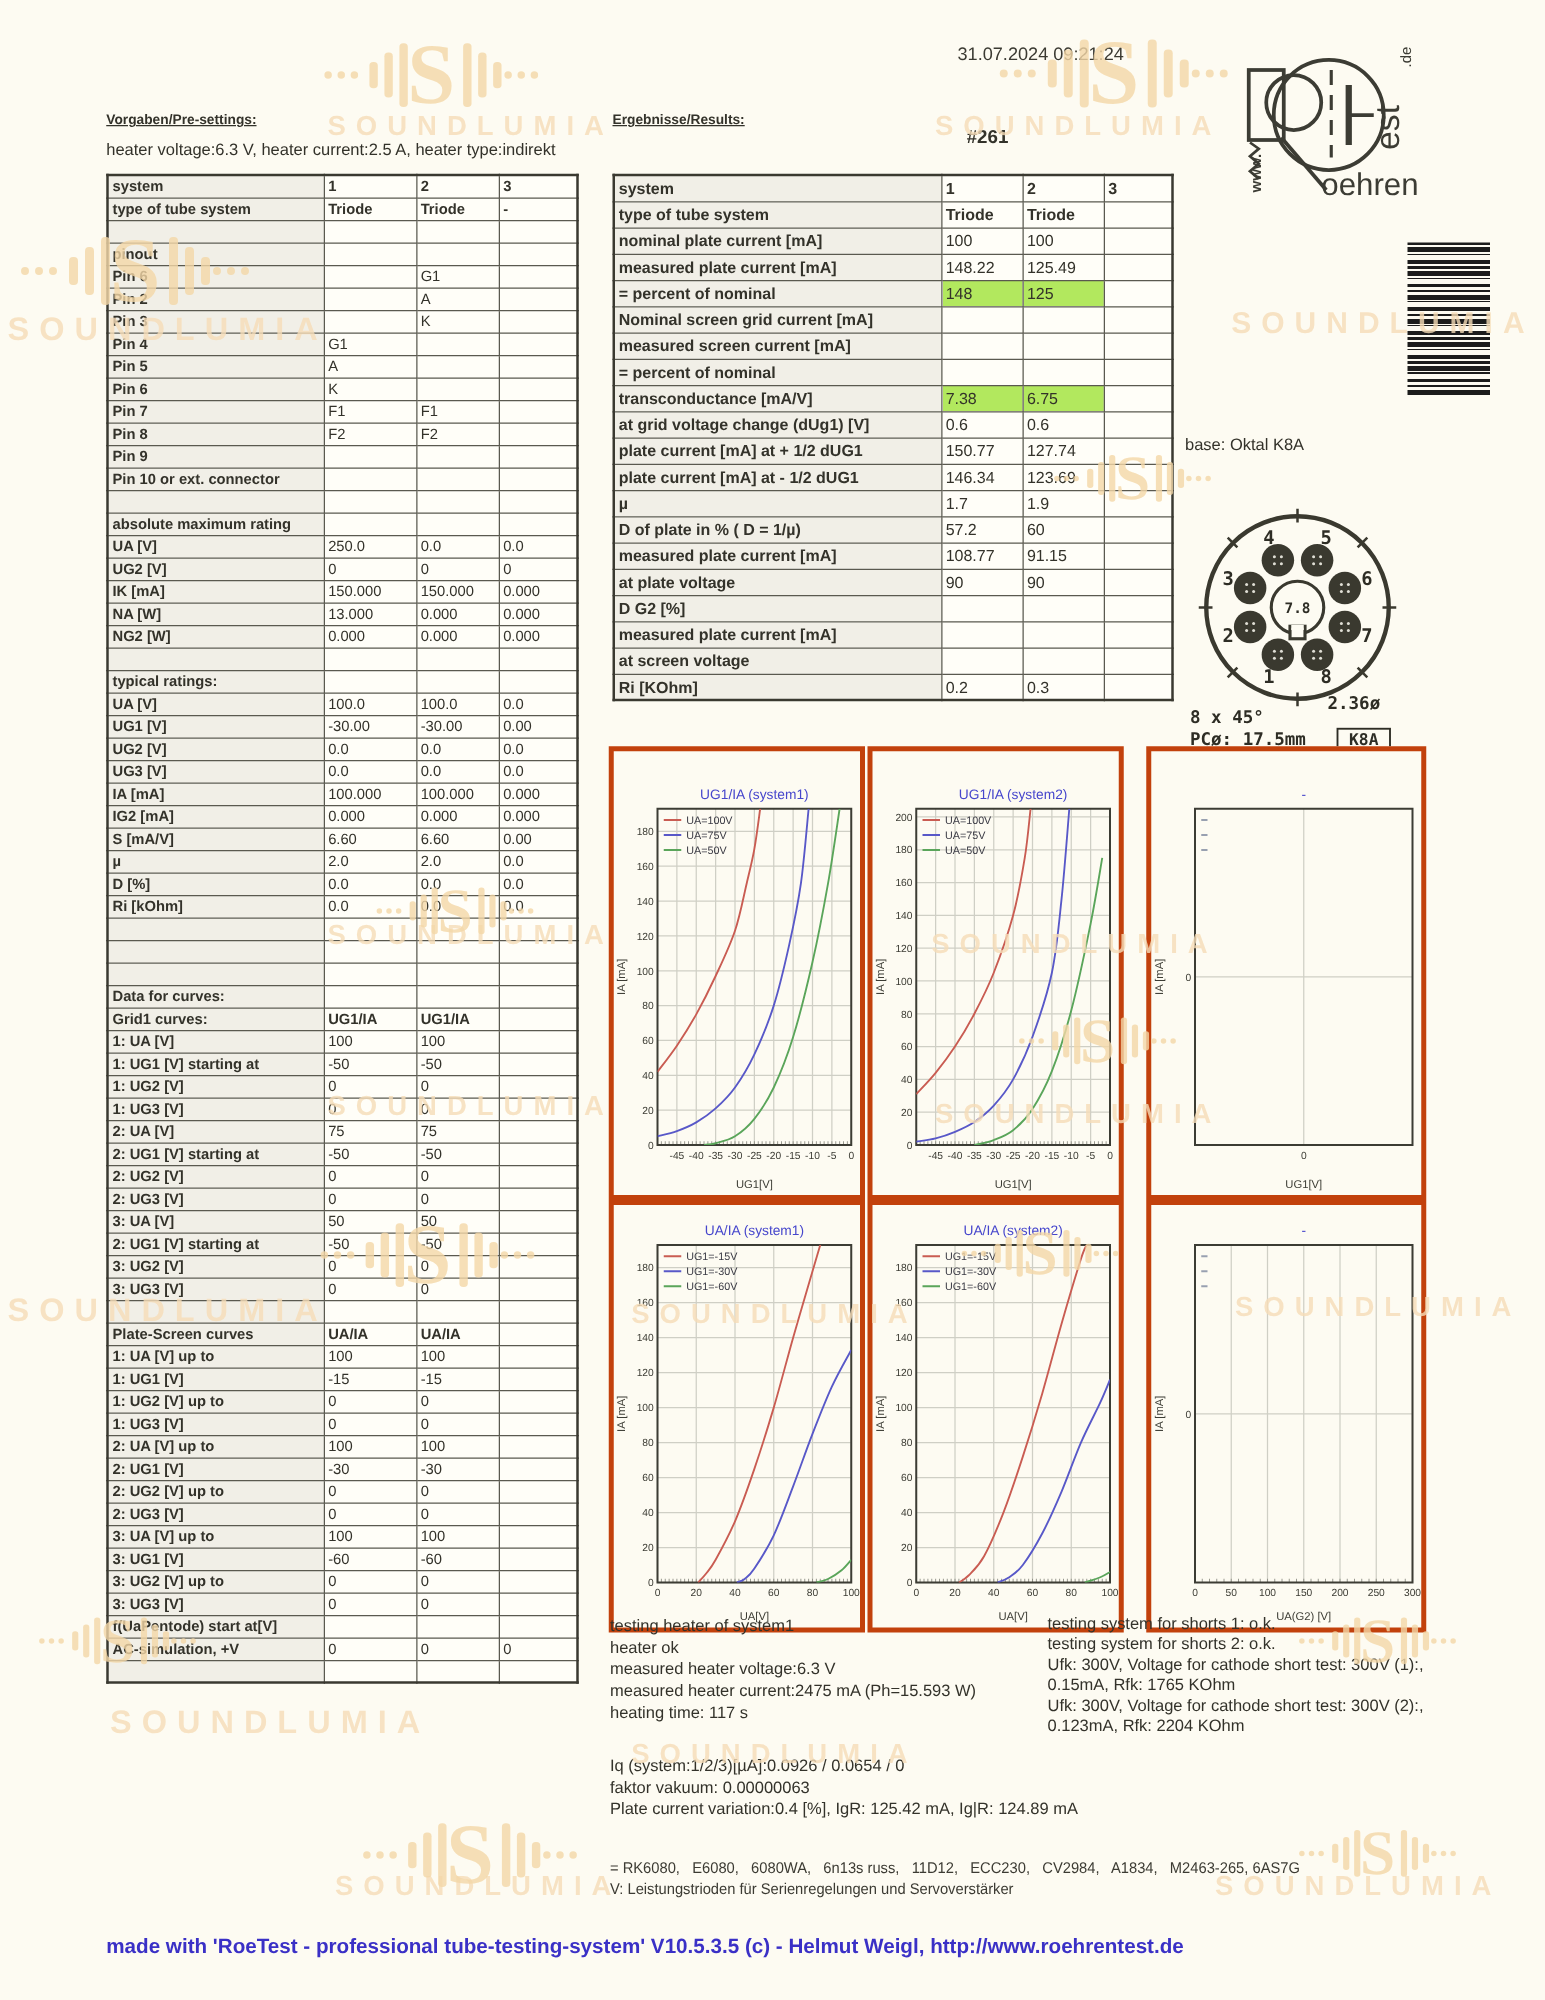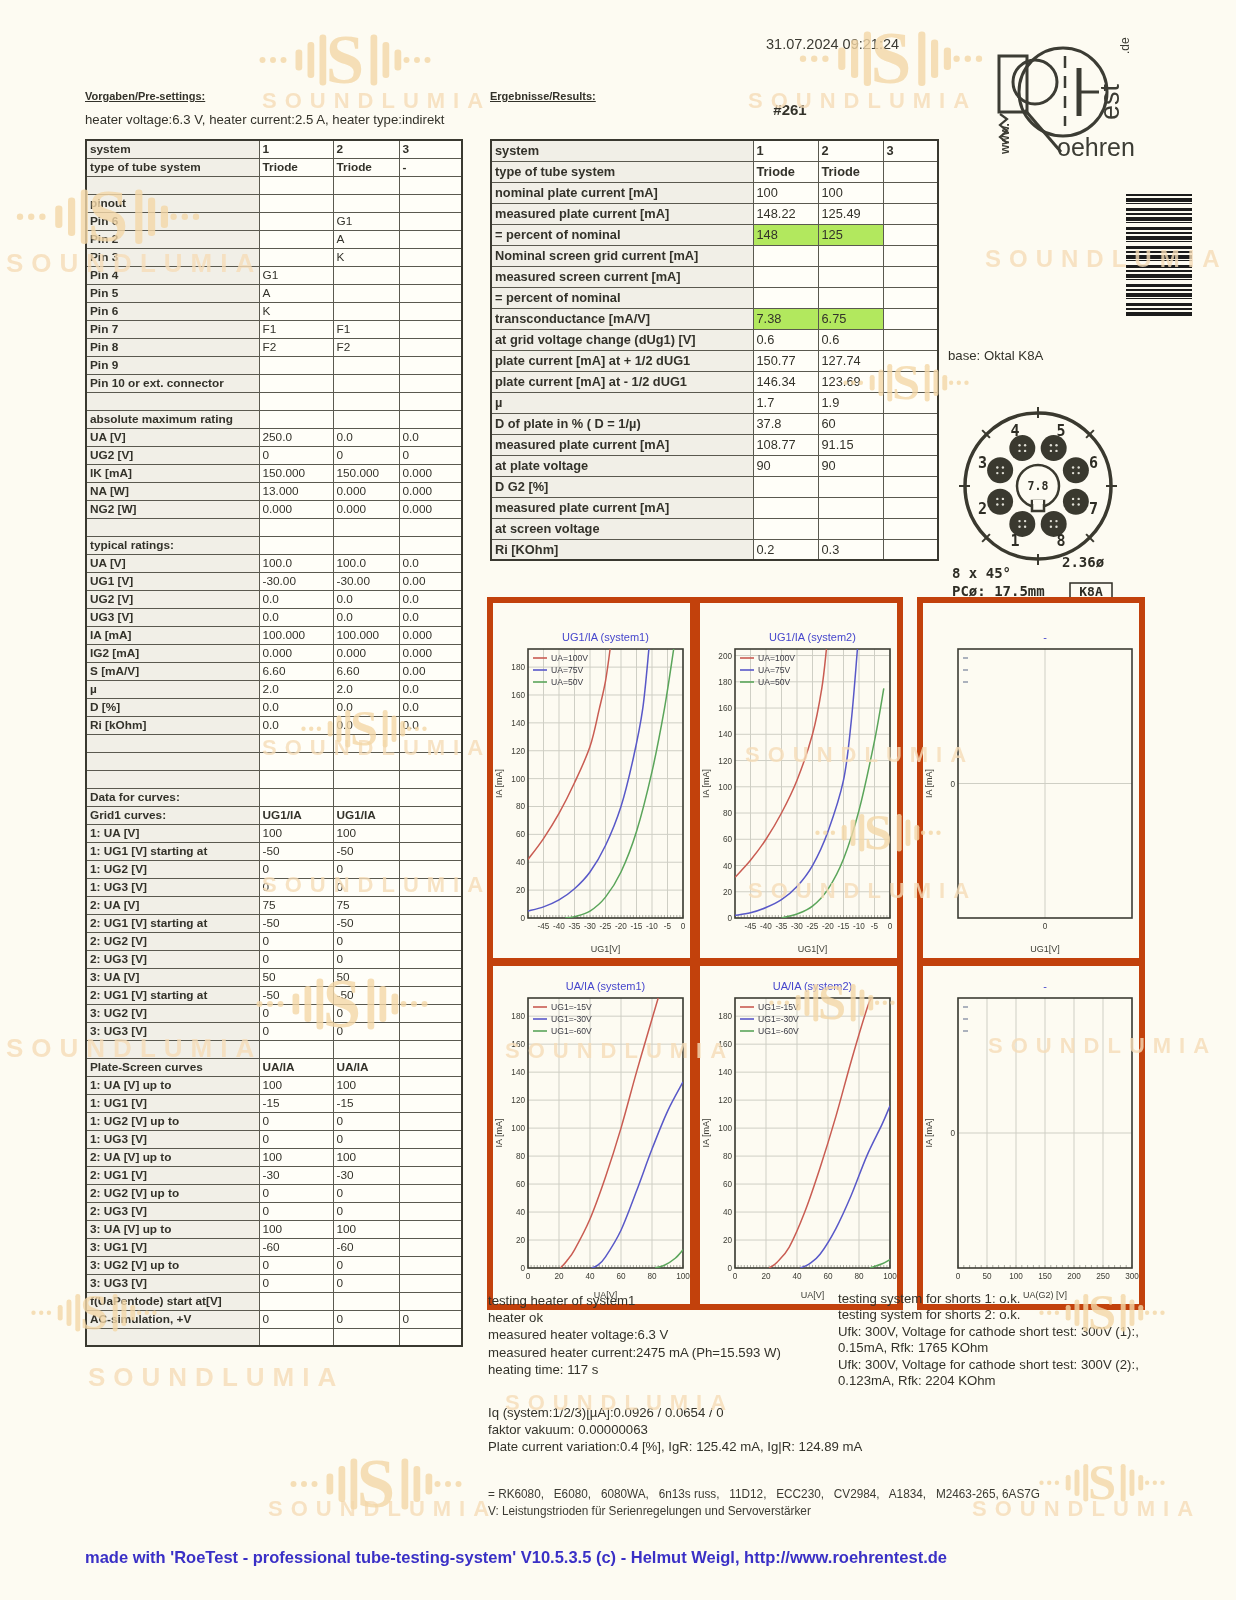--- a/index.html
+++ b/index.html
@@ -17,21 +17,21 @@
   #pre-table{left:85px;top:139px;width:376px;border:2px solid #3a3930;}
   #res-table{left:490px;top:139px;width:447px;border:2px solid #3a3930;}
   #pre-table tr{height:18px;} #res-table tr{height:21px;}
   td{border:1px solid #5a594f;padding:0 3px;white-space:nowrap;overflow:hidden;}
   #pre-table td{font-size:11.8px;} #res-table td{font-size:12.8px;}
   td.lbl{background:#f1efe7;font-weight:bold;color:#33322a;}
   td.val{background:#fffef8;}
   td.green{background:#b2e85e;}
   td.bold{font-weight:bold;}
   #base-label{left:948px;top:348px;font-size:13.2px;}
-  .chart-panel{position:absolute;border:6px solid #c2410c;background:#fdfbf2;}
+  .chart-panel{position:absolute;border:4px solid #c2410c;background:#fdfbf2;}
   .note{font-size:13.2px;line-height:17.2px;color:#33322a;}
   #notes-left{left:488px;top:1292px;}
   #notes-iq{left:488px;top:1404px;}
   #notes-right{left:838px;top:1291px;line-height:16.4px;}
   #equiv{left:488px;top:1486px;font-size:12.4px;line-height:17px;white-space:pre;
          transform:scaleX(.95);transform-origin:left top;color:#3c3b33;}
   #footer{left:85px;top:1548px;font-size:16.5px;font-weight:bold;color:#3a30c6;}
   #barcode{left:1126px;top:194px;width:66px;height:122px;
     background:repeating-linear-gradient(to bottom,
       #1c1c1c 0 2px,#fdfbf2 2px 4px,#1c1c1c 4px 8px,#fdfbf2 8px 9px,
@@ -564,21 +564,21 @@
           <td class="val"></td>
         </tr>
         <tr>
           <td class="lbl">µ</td>
           <td class="val">1.7</td>
           <td class="val">1.9</td>
           <td class="val"></td>
         </tr>
         <tr>
           <td class="lbl">D of plate in % ( D = 1/µ)</td>
-          <td class="val">37.8</td>
+          <td class="val">57.2</td>
           <td class="val">60</td>
           <td class="val"></td>
         </tr>
         <tr>
           <td class="lbl">measured plate current [mA]</td>
           <td class="val">108.77</td>
           <td class="val">91.15</td>
           <td class="val"></td>
         </tr>
         <tr>

